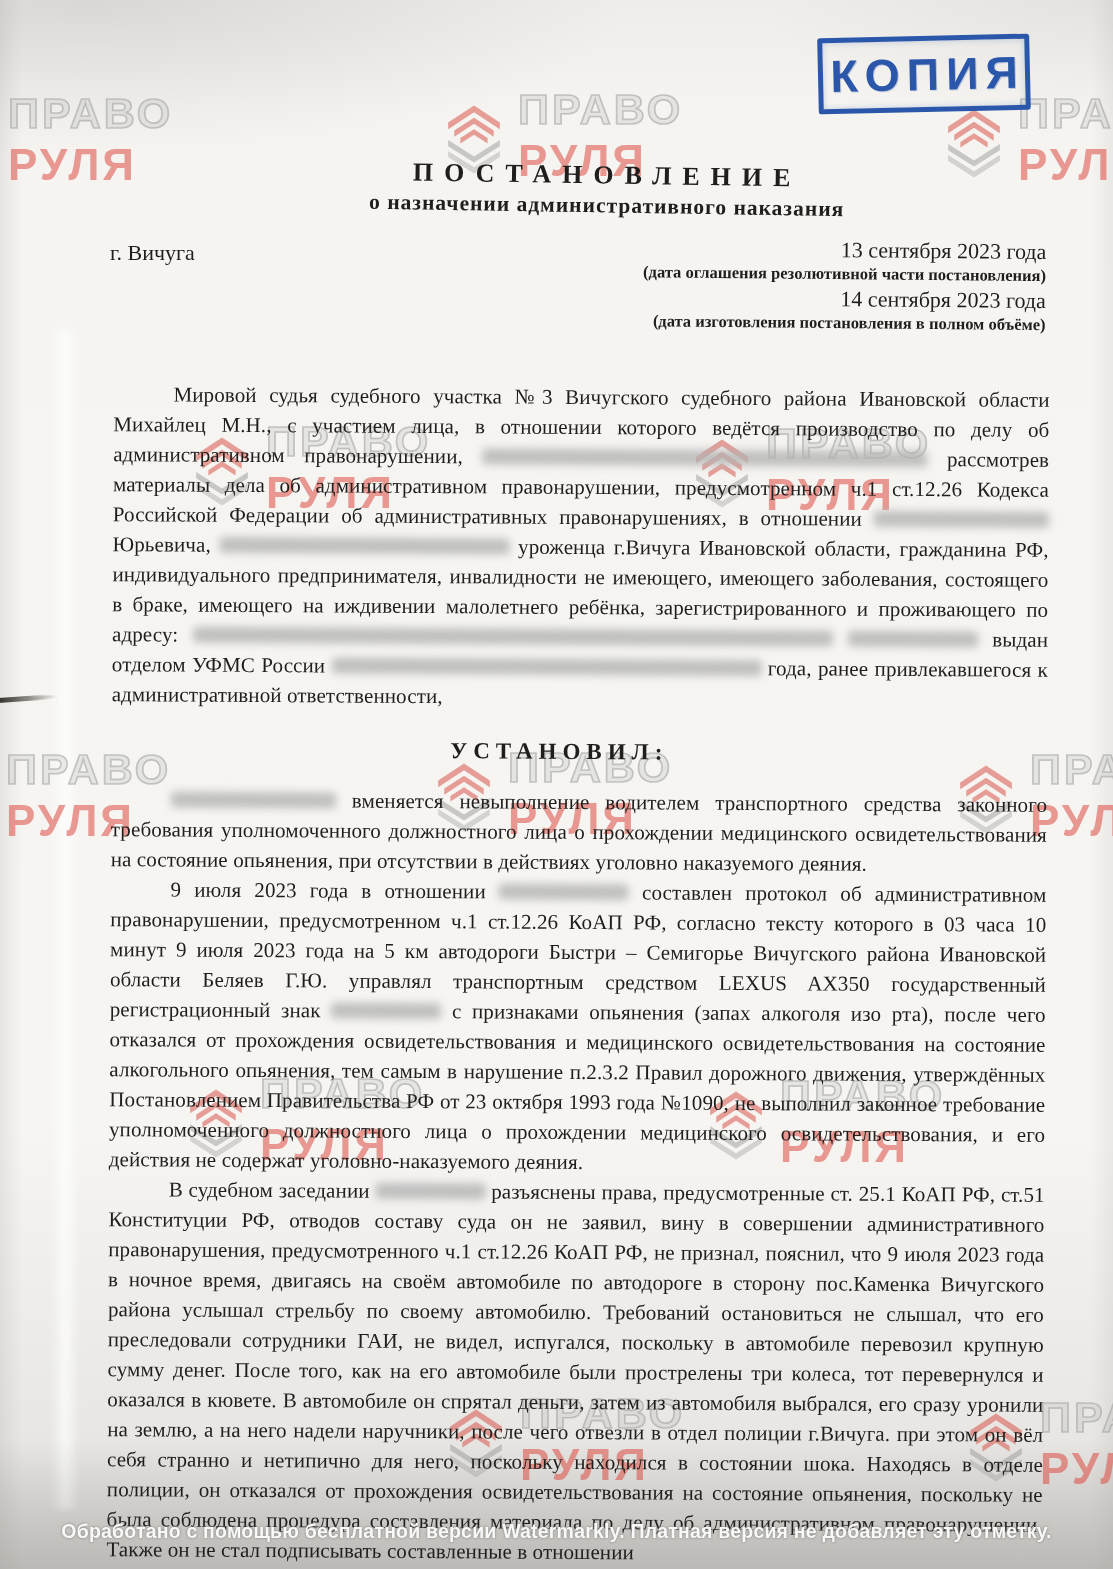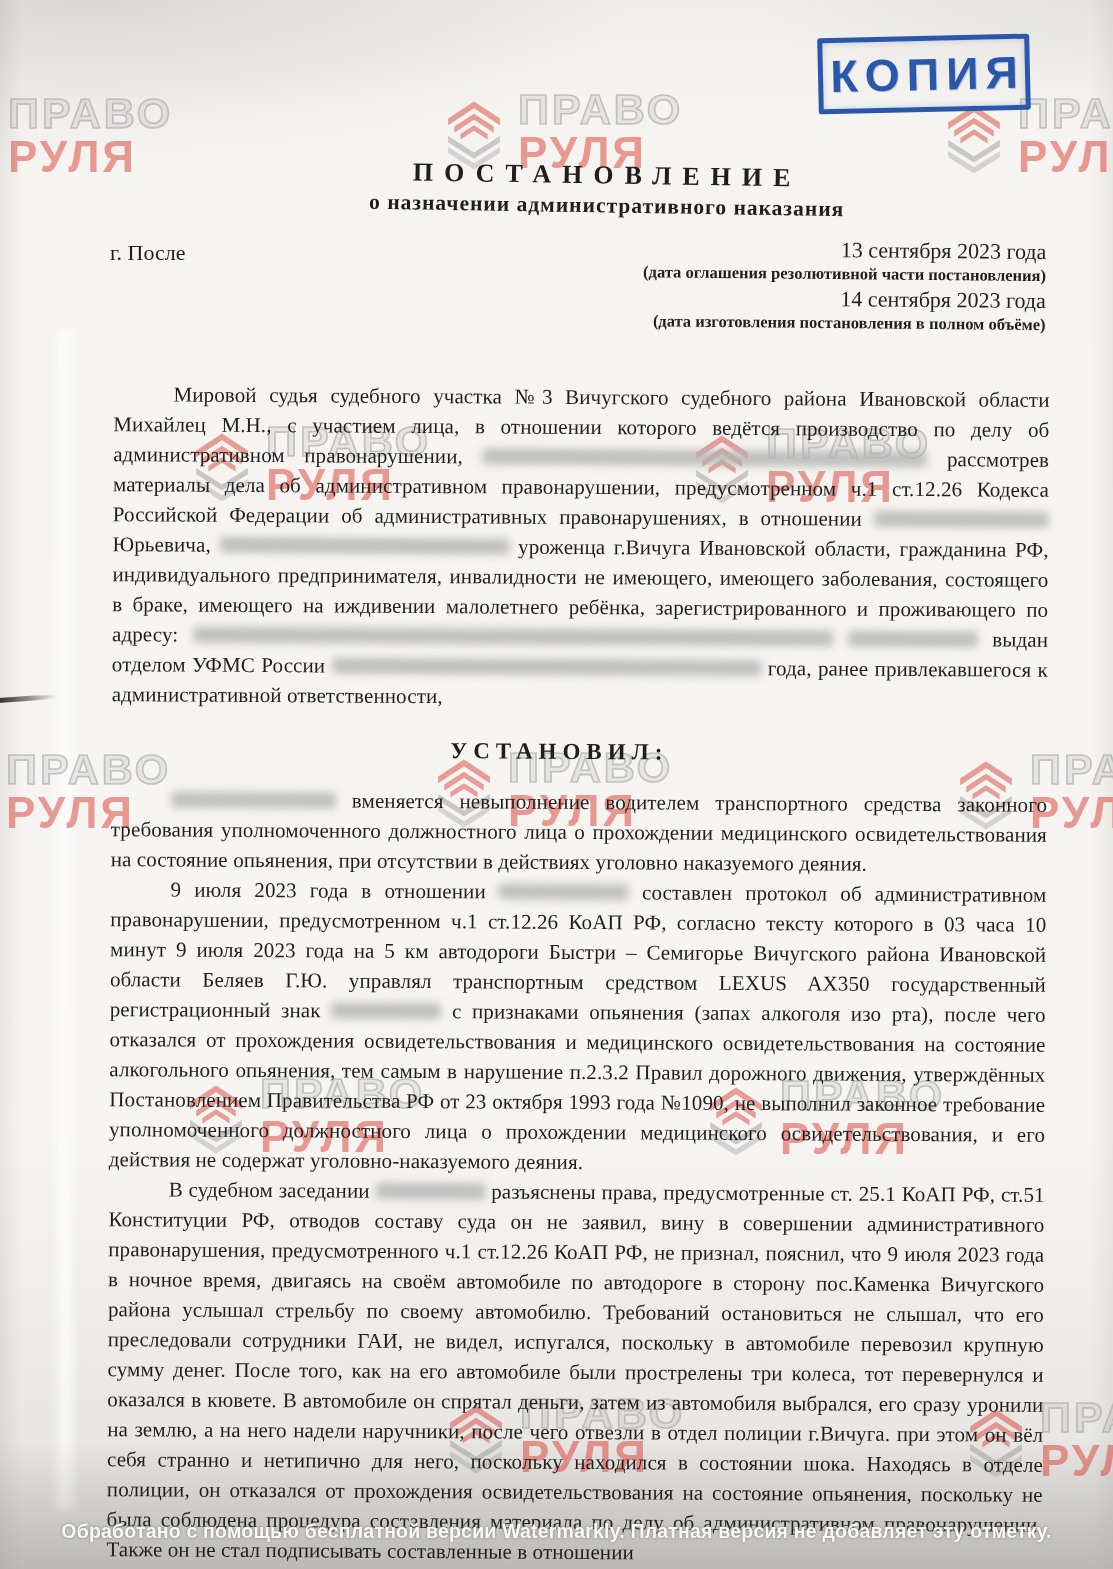--- a/index.html
+++ b/index.html
@@ -22,21 +22,21 @@
     background:linear-gradient(180deg,rgba(160,158,153,0),rgba(158,155,150,.5));}
   
   .wm-layer{position:absolute;inset:0;z-index:1;pointer-events:none;}
   .wm{position:absolute;display:flex;align-items:center;gap:10px;}
   .wm svg{width:68px;height:82px;flex:0 0 auto;}
   .wm-word1{
     font:800 43px/1.0 "Liberation Sans","DejaVu Sans",sans-serif;letter-spacing:3px;
     color:rgba(185,185,185,.28);-webkit-text-stroke:1.7px rgba(158,158,158,.55);}
   .wm-word2{
     font:800 44px/1.0 "Liberation Sans","DejaVu Sans",sans-serif;letter-spacing:3px;
-    margin-top:0;}
+    margin-top:8px;}
   
   .stamp{position:absolute;left:818px;top:36px;width:202px;height:66px;z-index:3;
     border:5px solid rgba(43,87,171,.88);border-radius:3px;
     display:flex;align-items:center;justify-content:center;
     transform:rotate(-1.3deg);
     box-shadow:inset 0 0 6px rgba(43,87,171,.25);}
   .stamp-text{font:700 45px/1 "Liberation Sans","DejaVu Sans",sans-serif;
     letter-spacing:7px;padding-left:7px;
     text-shadow:1px 1px 0 rgba(43,87,171,.28);}
   
@@ -221,21 +221,21 @@
     <span class="stamp-text" style="color: rgb(43, 87, 171);">КОПИЯ</span>
   </div>
 
   <div class="doc">
     <div class="title-block">
       <div class="doc-title">ПОСТАНОВЛЕНИЕ</div>
       <div class="doc-subtitle">о назначении административного наказания</div>
     </div>
 
     <div class="meta-row">
-      <div class="city">г. После</div>
+      <div class="city">г. Вичуга</div>
       <div class="dates">
         <div class="date-main">13 сентября 2023 года</div>
         <div class="date-note">(дата оглашения резолютивной части постановления)</div>
         <div class="date-main">14 сентября 2023 года</div>
         <div class="date-note">(дата изготовления постановления в полном объёме)</div>
       </div>
     </div>
 
     <div class="body-text">
       <p class="para"><span>Мировой судья судебного участка №3 Вичугского судебного района Ивановской области Михайлец М.Н., с участием лица, в отношении которого ведётся производство по делу об административном правонарушении, </span><span class="redact" style="width: 445px;"></span><span> рассмотрев материалы дела об административном правонарушении, предусмотренном ч.1 ст.12.26 Кодекса Российской Федерации об административных правонарушениях, в отношении </span><span class="redact" style="width: 175px;"></span><span> </span><span class="b">Юрьевича,</span><span> </span><span class="redact" style="width: 290px;"></span><span> уроженца г.Вичуга Ивановской области, гражданина РФ, индивидуального предпринимателя, инвалидности не имеющего,  имеющего заболевания, состоящего в браке, имеющего на иждивении малолетнего ребёнка, зарегистрированного и проживающего по адресу: </span><span class="redact" style="width: 640px;"></span><span> </span><span class="redact" style="width: 130px;"></span><span> выдан отделом УФМС России </span><span class="redact" style="width: 430px;"></span><span> года, ранее привлекавшегося к административной ответственности,</span></p>

